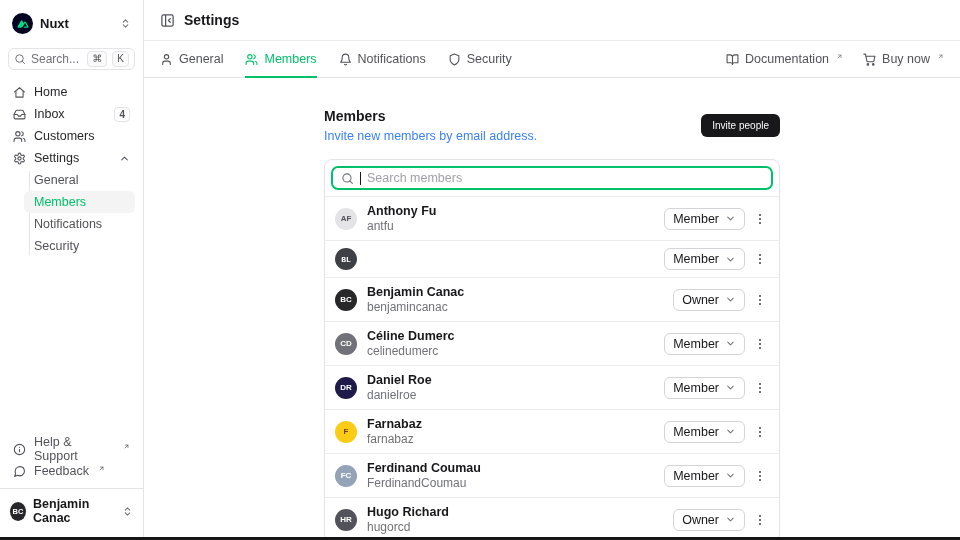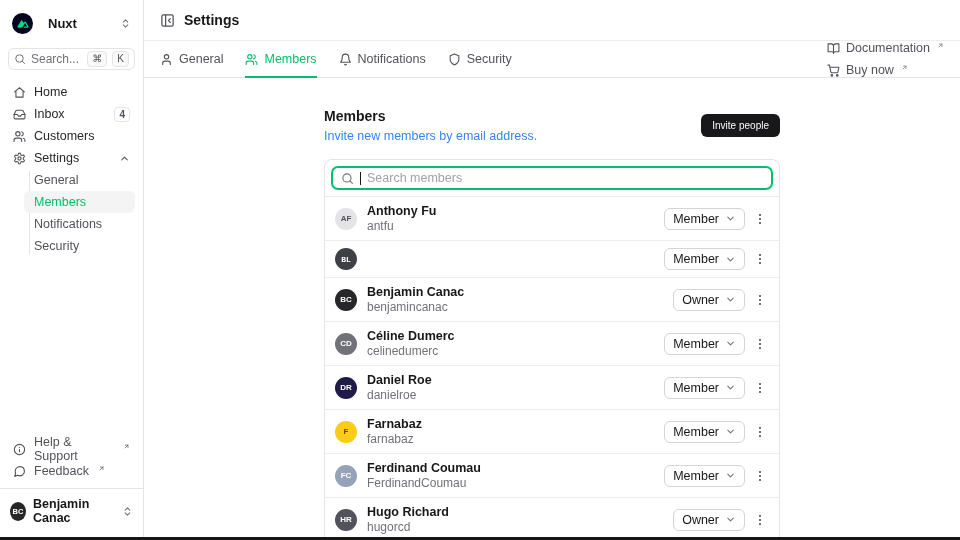--- a/index.html
+++ b/index.html
@@ -10,21 +10,21 @@
   }
   svg { display:block; }
   .icon { flex:none; }
 
   
   .sidebar {
     position:absolute; left:0; top:0; bottom:0; width:144px;
     border-right:1px solid #e4e4e7; background:#fff;
     display:flex; flex-direction:column; padding:8px;
   }
-  .workspace { display:flex; align-items:center; gap:15px; height:30px; padding:0 4px; border-radius:6px; cursor:pointer; }
+  .workspace { display:flex; align-items:center; gap:7px; height:30px; padding:0 4px; border-radius:6px; cursor:pointer; }
   .ws-logo { width:21px; height:21px; border-radius:50%; background:#020420; display:flex; align-items:center; justify-content:center; }
   .ws-name { font-weight:700; font-size:13px; }
   .ws-caret { margin-left:auto; color:#71717a; }
 
   .side-search {
     margin-top:10px; height:22px; display:flex; align-items:center; gap:5px;
     border:1px solid #e4e4e7; border-radius:6px; padding:0 5px; background:#fff; color:#71717a; cursor:pointer;
   }
   .side-search .ph { font-size:12px; color:#71717a; flex:1; }
   .kbd {
@@ -77,21 +77,21 @@
   .tabbar {
     height:37px; display:flex; align-items:center; padding:0 16px; gap:22px;
     border-bottom:1px solid #e4e4e7;
   }
   .tab {
     position:relative; height:100%; display:flex; align-items:center; gap:6px;
     color:#52525b; font-size:12.5px; font-weight:500; cursor:pointer;
   }
   .tab.active { color:var(--accent); }
   .tab.active:after { content:""; position:absolute; left:0; right:0; bottom:-1px; height:2px; background:var(--accent); }
-  .header-links { margin-left:auto; display:flex; align-items:flex-start; gap:8px;flex-direction:column; }
+  .header-links { margin-left:auto; display:flex; align-items:flex-end; gap:20px; }
   .hlink { display:flex; align-items:flex-start; gap:6px; color:#52525b; font-size:12.5px; font-weight:500; cursor:pointer; }
   .hlink .icon { margin-top:1px; }
 
   .content { position:absolute; top:79px; left:0; right:0; bottom:0; display:flex; justify-content:center; overflow:hidden; }
   .panel { width:456px; margin-top:29px; }
   .panel-head { display:flex; align-items:center; justify-content:space-between; }
   .panel-title { font-size:14px; font-weight:700; }
   .panel-desc { font-size:12.5px; color:#3b82f6; margin-top:5px; }
   .invite-btn {
     background:#18181b; color:#fafafa; font-size:10px; font-weight:500;

